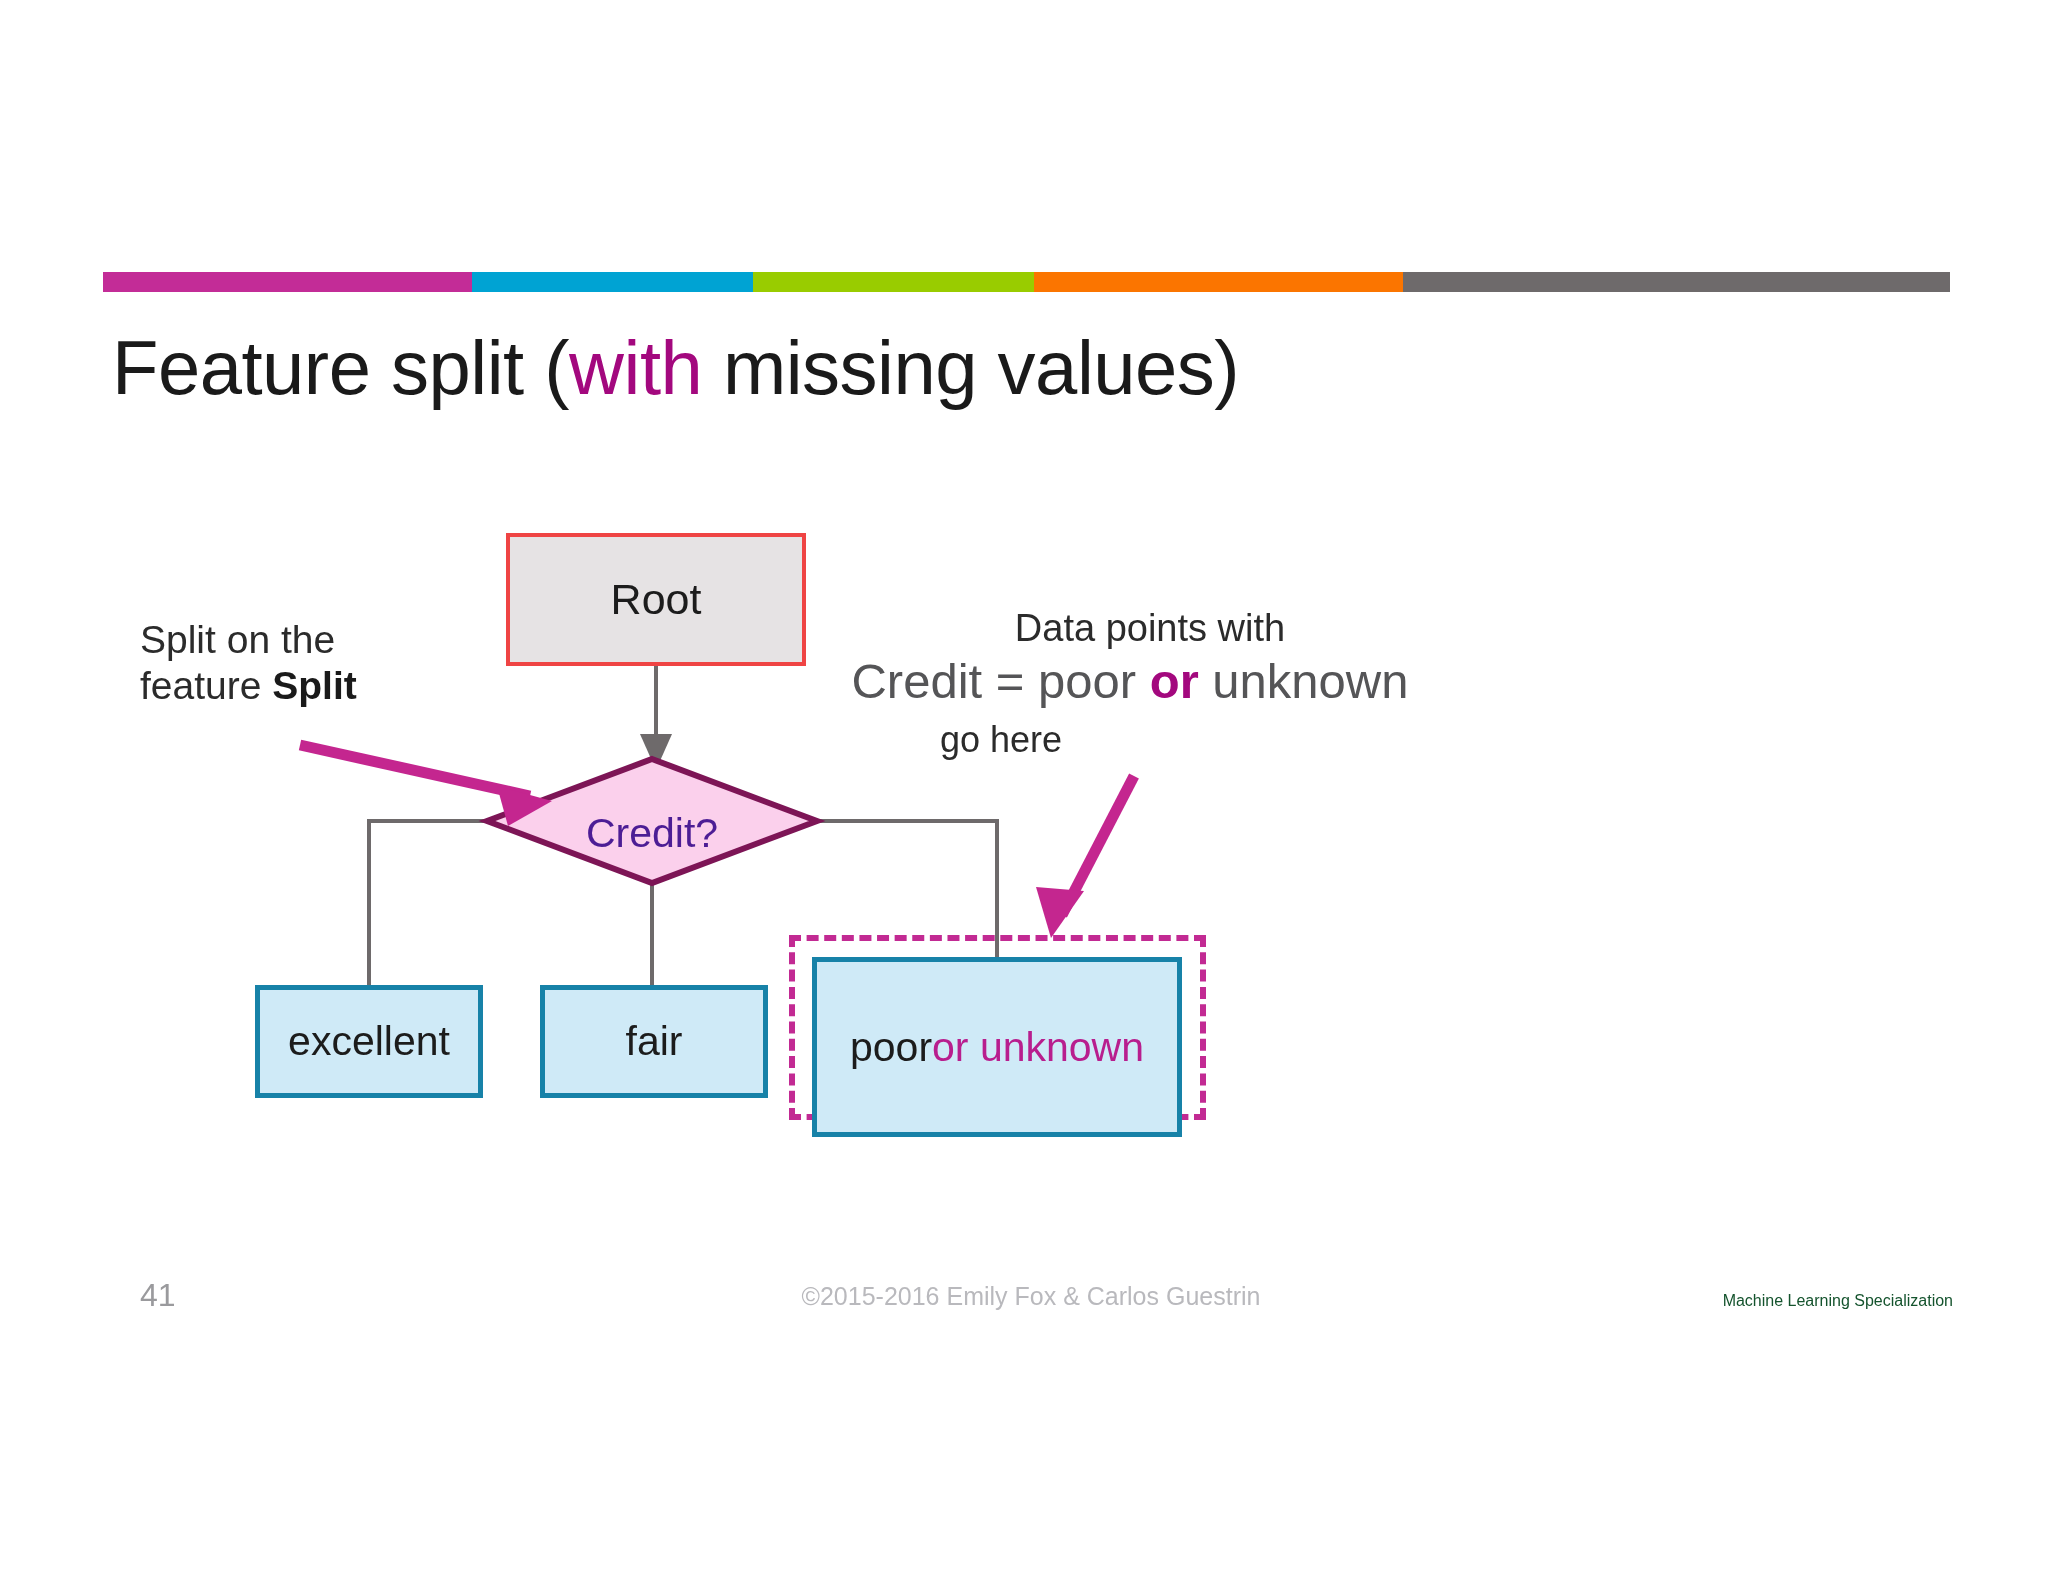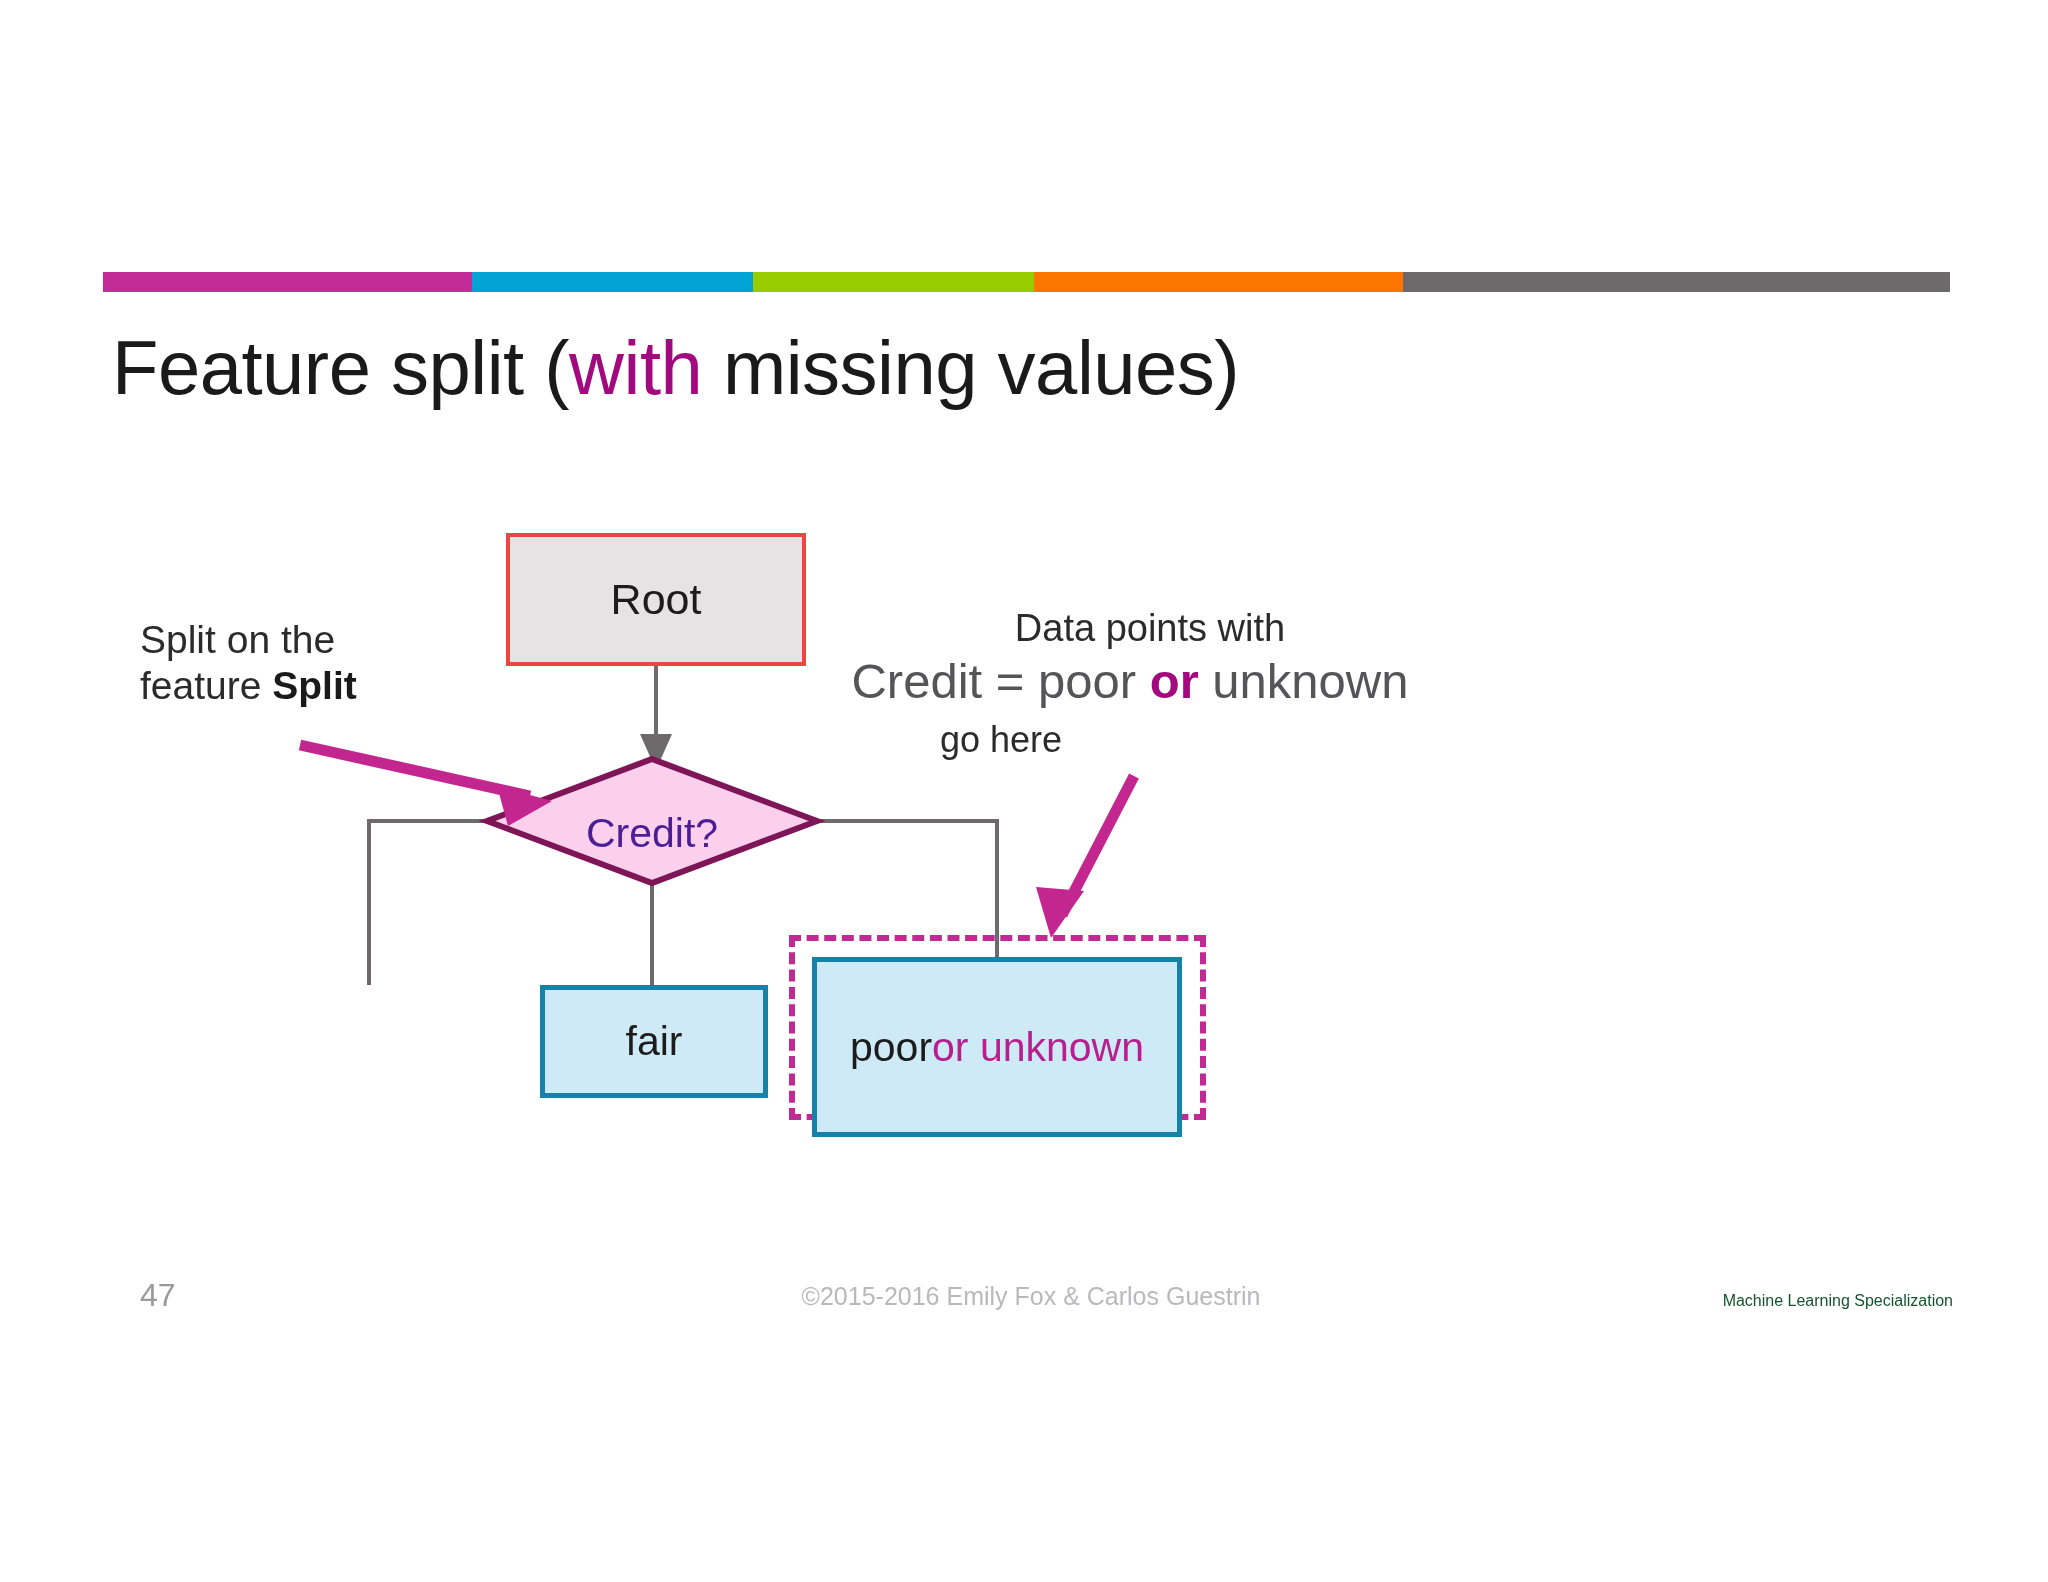--- a/index.html
+++ b/index.html
@@ -126,37 +126,40 @@
     <div class="dashed-hl"></div>
 
     <div class="node root-node">
       <span>Root</span>
     </div>
 
     <div class="diamond-wrap">
       <div class="diamond-label">Credit?</div>
     </div>
 
+    <div class="node leaf leaf-excellent">
+      <span>excellent</span>
+    </div>
 
     <div class="node leaf leaf-fair">
       <span>fair</span>
     </div>
 
     <div class="node leaf leaf-poor">
       <span class="ln1">poor</span>
       <span class="ln2">or unknown</span>
     </div>
   </div>
 
   <div class="annot annot-left">
     <div>Split on the</div>
     <div><span>feature </span><b>Split</b></div>
   </div>
 
   <div class="annot annot-right-l1">Data points with</div>
   <div class="annot annot-right-l2"><span>Credit = poor </span><span class="hl">or</span><span> unknown</span></div>
   <div class="annot annot-right-l3">go here</div>
 
-  <div class="footer-num">47</div>
+  <div class="footer-num">41</div>
   <div class="footer-copy">©2015-2016 Emily Fox &amp; Carlos Guestrin</div>
   <div class="footer-brand">Machine Learning Specialization</div>
 
 </div>
 
 </body></html>

